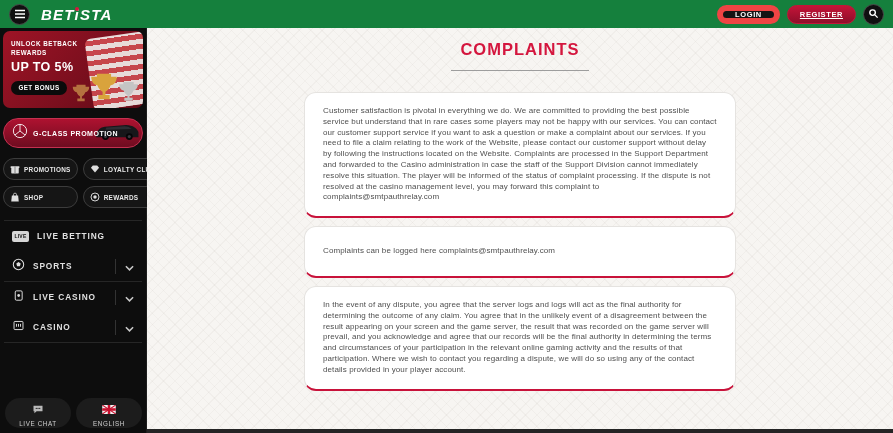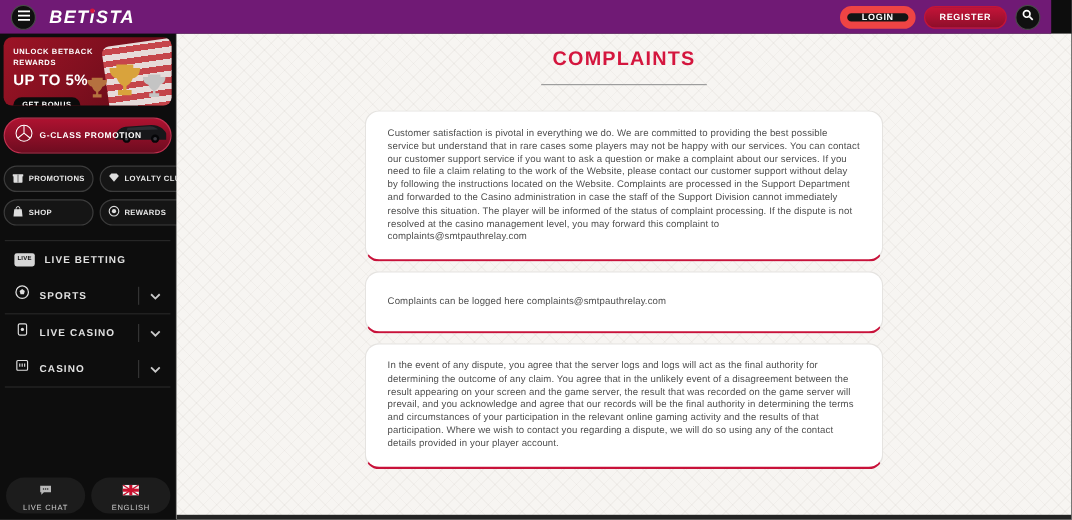--- a/index.html
+++ b/index.html
@@ -1,42 +1,42 @@
 <!DOCTYPE html>
 <html><head>
 <meta charset="utf-8">
 <style>
   * { margin:0; padding:0; box-sizing:border-box; }
   html,body { width:893px; height:433px; overflow:hidden; background:#0d0d0d;
               font-family:"Liberation Sans", sans-serif; }
   .app { position:relative; width:893px; height:433px; }
 
   
-  .header { position:absolute; top:0; left:0; right:17px; height:28px; background:#701a75;
+  .header { position:absolute; top:0; left:0; right:0; height:28px; background:#15803d;
             display:flex; align-items:center; padding:0 9px; z-index:5; }
   .icon-circle { width:21px; height:21px; border:1px solid #4a4a4a; border-radius:50%;
                  display:flex; align-items:center; justify-content:center; flex:0 0 auto;
                  cursor:pointer; background:#101010; }
   .logo { margin-left:11px; font-size:15px; font-weight:bold; font-style:italic;
           color:#fff; letter-spacing:1.2px; display:flex; align-items:flex-end; }
   .logo .i-wrap { position:relative; }
   .logo .i-wrap::after { content:""; position:absolute; top:1px; left:50%; margin-left:-2px;
           width:4px; height:4px; border-radius:50%; background:#d4163e; }
   .logo .i-letter { display:inline-block; }
   .header-spacer { flex:1; }
   .hdr-pill { height:19px; border-radius:10px; display:flex; align-items:center;
               padding:0 12px; font-size:7.5px; font-weight:bold; letter-spacing:.6px;
               color:#fff; cursor:pointer; margin-left:7px; }
   .login-btn { background:#141414; border:6px solid #ef4444; }
-  .register-btn { background:linear-gradient(180deg,#c41438,#8e0e2a); border:1px solid #c41438; }
+  .register-btn { background:linear-gradient(180deg,#c41438,#8e0e2a); border:1px solid #c41438;text-decoration:underline; }
 
   
   .sidebar { position:absolute; top:28px; left:0; width:147px; bottom:0; background:#0d0d0d;
              padding:3px; border-right:1px solid #1d1d1d; }
-  .promo { position:relative; height:57px; border-radius:7px; overflow:hidden; cursor:pointer;
+  .promo { position:relative; height:77px; border-radius:7px; overflow:hidden; cursor:pointer;
            background:linear-gradient(130deg,#9e1426 0%,#7c0f1e 55%,#5c0a15 100%); }
   .promo-stripes { position:absolute; right:-8px; top:4px; width:62px; height:72px;
            background:repeating-linear-gradient(0deg,#f4f1ee 0 5px,#cf4b50 5px 10px);
            transform:rotate(-8deg); border-radius:6px; opacity:.9; }
   .promo-text { position:absolute; left:8px; top:8px; z-index:2; }
   .promo-line { color:#fff; font-size:6.3px; font-weight:bold; letter-spacing:.5px; line-height:1.5; }
   .promo-highlight { color:#fff; font-size:12.5px; font-weight:bold; letter-spacing:.4px; margin-top:2px; }
   .promo-cta { margin-top:7px; width:56px; height:14px; background:#0b0b0b; border-radius:8px;
            color:#fff; font-size:6.3px; font-weight:bold; letter-spacing:.4px;
            display:flex; align-items:center; justify-content:center; cursor:pointer; }

